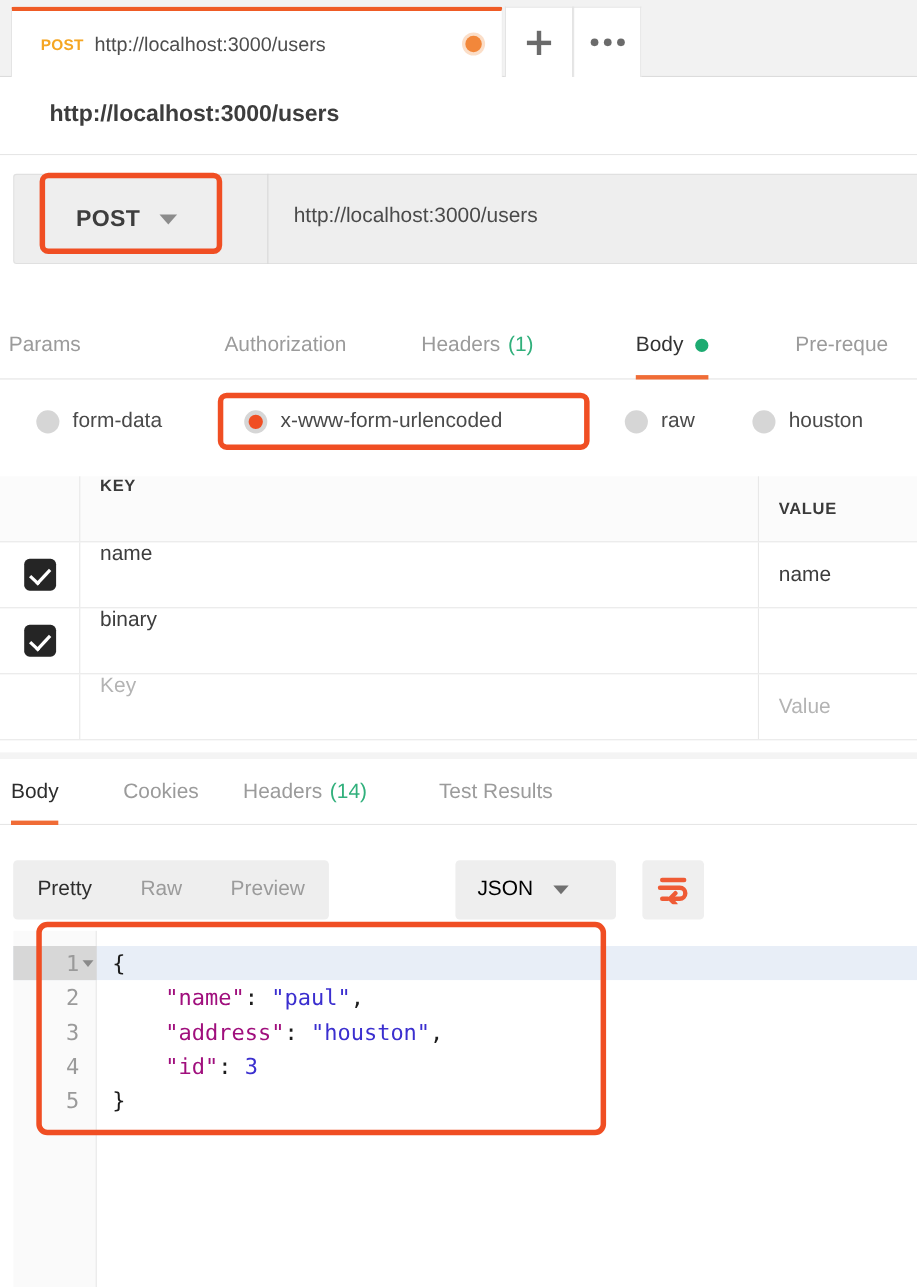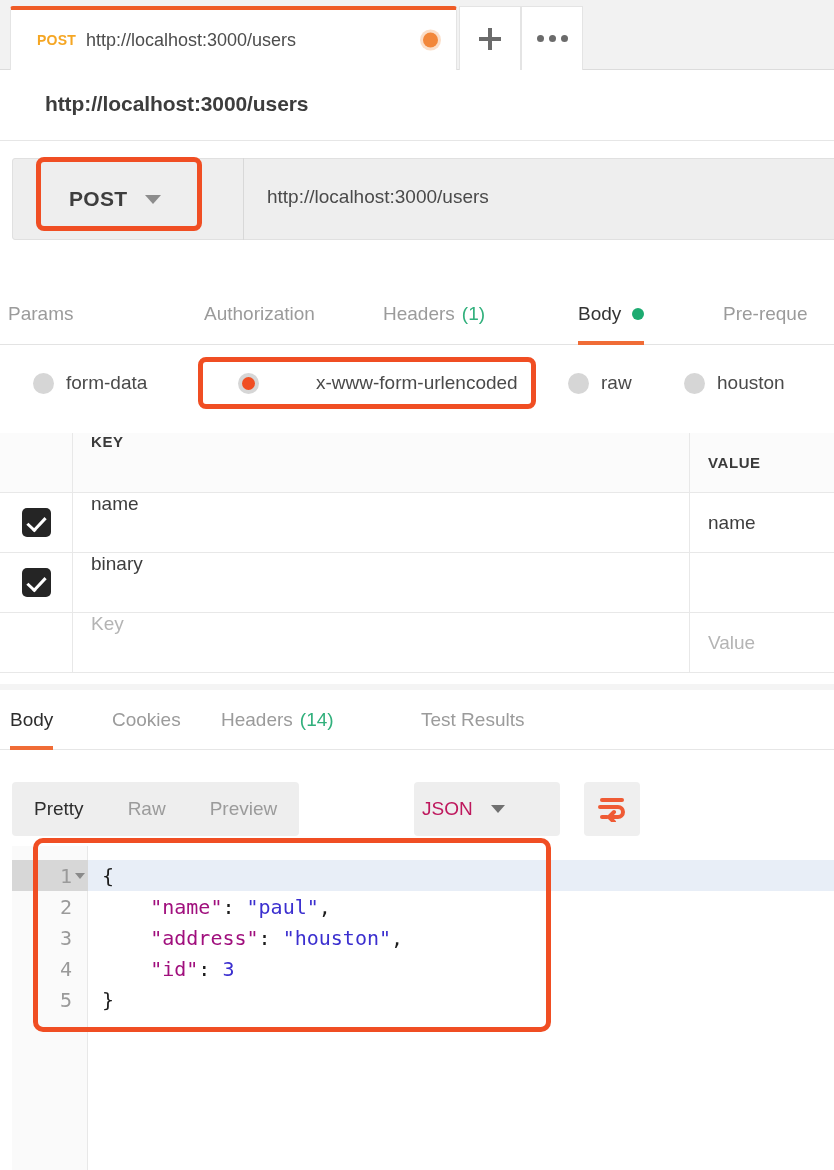--- a/index.html
+++ b/index.html
@@ -354,23 +354,23 @@
   .fmt-select {
     position: absolute;
     left: 414px; top: 32px;
     width: 146px; height: 54px;
     background: #eeeeee;
     border-radius: 4px;
     display: flex;
     align-items: center;
   }
   .fmt-label {
-    margin-left: 8px;
+    margin-left: 20px;
     font-size: 19px;
-    color: #be185d;
+    color: #000000;
   }
   .caret-sm {
     margin-left: 18px;
     width: 0; height: 0;
     border-left: 7px solid transparent;
     border-right: 7px solid transparent;
     border-top: 8px solid #707070;
   }
   .wrap-btn {
     position: absolute;
@@ -510,21 +510,21 @@
     <div class="reqtab" style="left: 723px;">
       <span>Pre-reque</span>
     </div>
   </div>
 
 <div class="bodytypes" id="body-types">
     <div class="radio-item" style="left: 33px;">
       <span class="radio-dot"></span>
       <span>form-data</span>
     </div>
-    <div class="radio-item" style="left: 238px; gap: 45px;">
+    <div class="radio-item" style="left: 222px;">
       <span class="radio-dot checked"></span>
       <span>x-www-form-urlencoded</span>
     </div>
     <div class="radio-item" style="left: 568px;">
       <span class="radio-dot"></span>
       <span>raw</span>
     </div>
     <div class="radio-item" style="left: 684px;">
       <span class="radio-dot"></span>
       <span>houston</span>
@@ -580,21 +580,21 @@
       <span>Body</span>
       <span class="uline"></span>
     </div>
     <div class="resptab" style="left: 112px; align-items: center;">
       <span>Cookies</span>
     </div>
     <div class="resptab" style="left: 221px;">
       <span>Headers</span>
       <span class="count-badge">(14)</span>
     </div>
-    <div class="resptab" style="left: 421px;">
+    <div class="resptab" style="left: 399px;">
       <span>Test Results</span>
     </div>
   </div>
 
 <div class="resp-toolbar">
   <div class="seg-group" id="seg-group">
       <div class="seg active">Pretty</div>
       <div class="seg">Raw</div>
       <div class="seg">Preview</div>
     </div>

